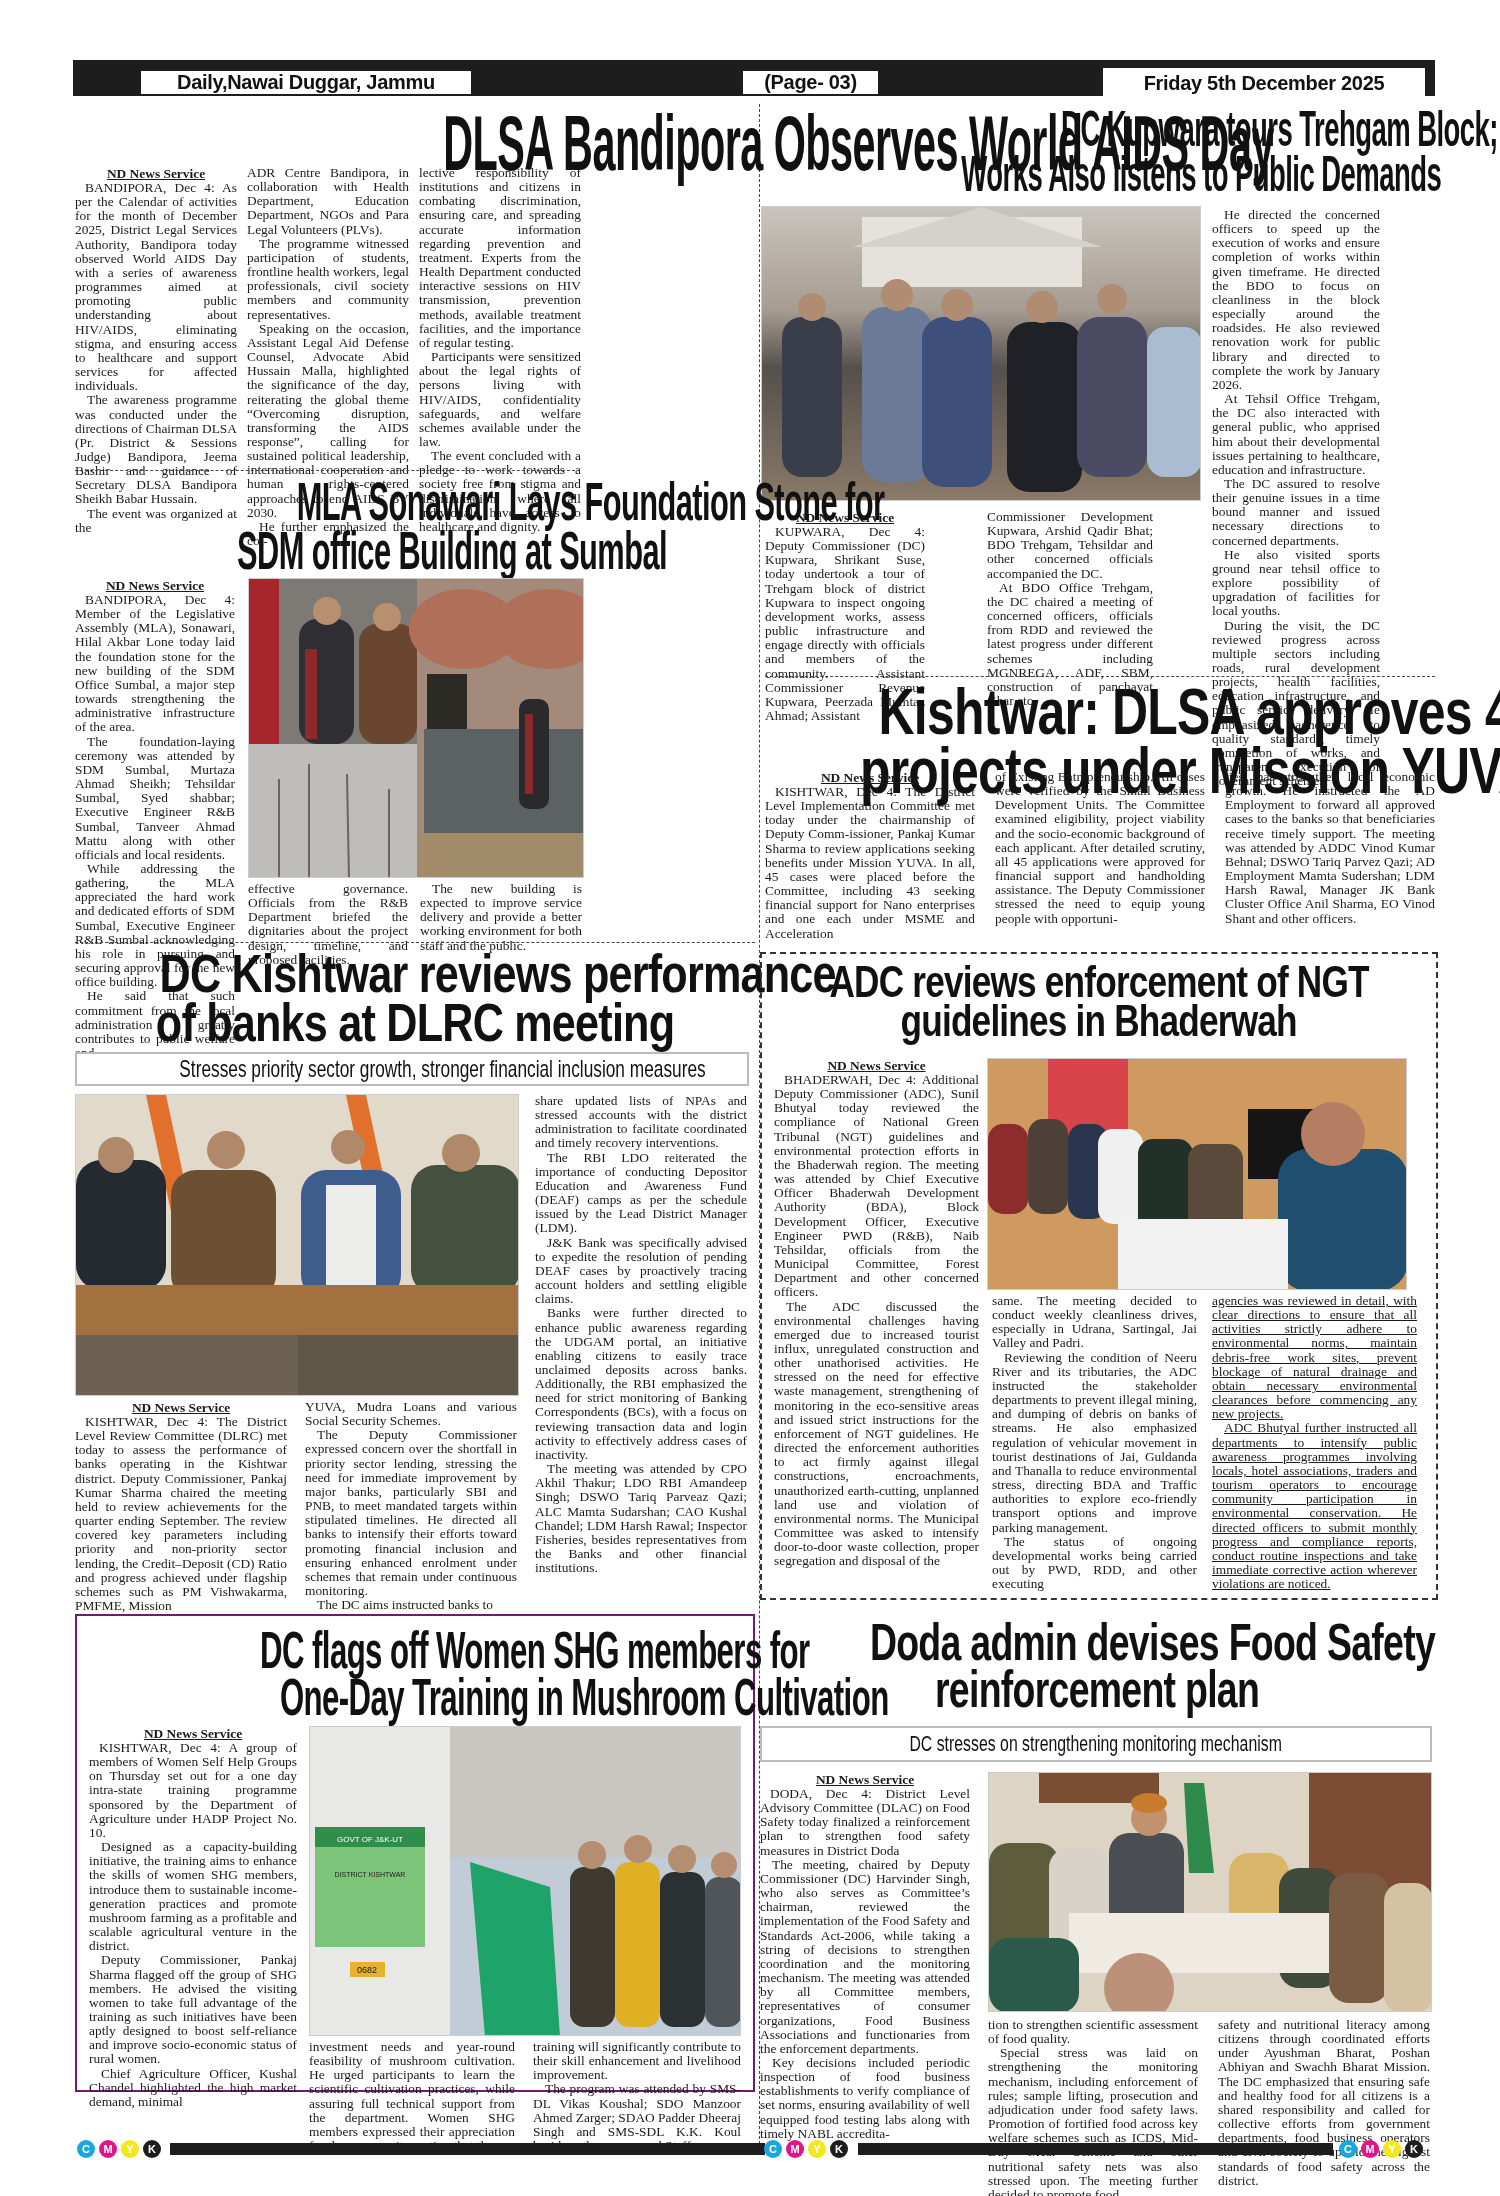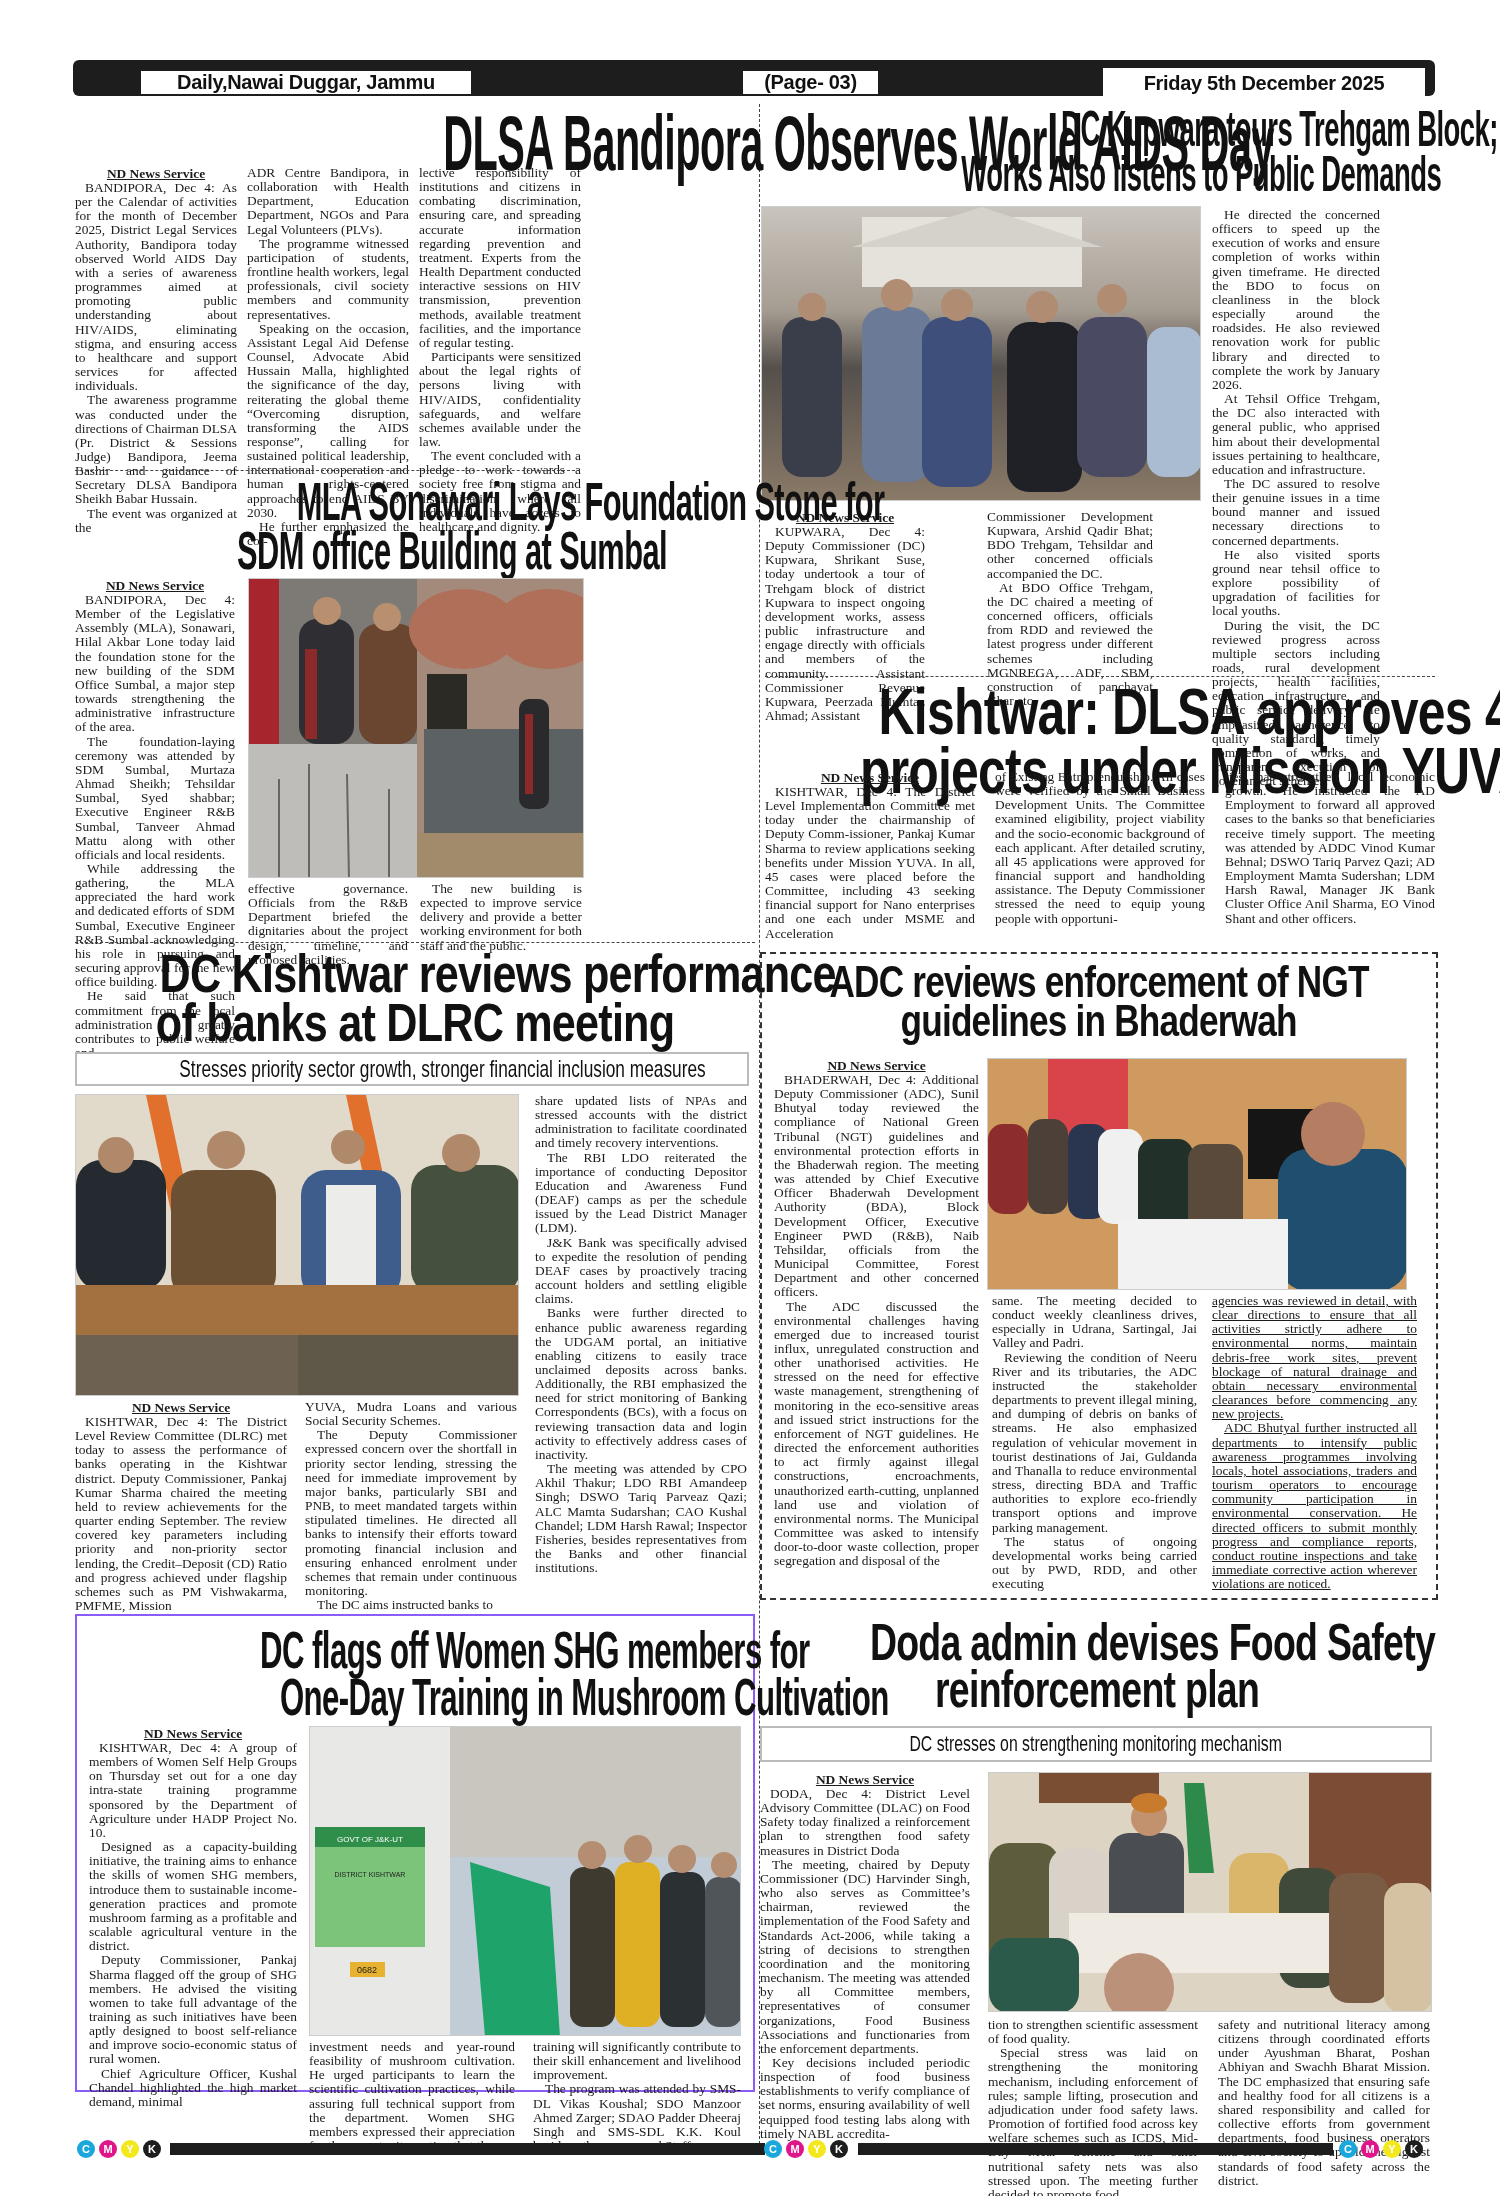--- a/index.html
+++ b/index.html
@@ -1,19 +1,19 @@
 <!DOCTYPE html>
 <html><head>
 <meta charset="utf-8">
 <style>
   * { box-sizing: border-box; margin: 0; padding: 0; }
   html, body { width: 1500px; height: 2196px; background: #ffffff; overflow: hidden; }
   body { position: relative; font-family: "Liberation Serif", "DejaVu Serif", serif; color: #1a1a1a; }
 
-  .masthead { position: absolute; left: 73px; top: 60px; width: 1362px; height: 36px; background: #1d1d1d; border-radius: 6px; }
+  .masthead { position: absolute; left: 73px; top: 60px; width: 1362px; height: 36px; background: #1d1d1d; }
   .mh-box { position: absolute; background: #fff; font-family: "Liberation Sans", sans-serif; font-weight: bold; font-size: 20px; color: #111; display: flex; align-items: center; justify-content: center; letter-spacing: -0.3px; }
   .mh-left { left: 68px; top: 11px; width: 330px; height: 23px; }
   .mh-mid { left: 670px; top: 11px; width: 135px; height: 23px; }
   .mh-right { left: 1030px; top: 8px; width: 322px; height: 30px; }
 
   .headline { font-family: "Liberation Sans", "DejaVu Sans", sans-serif; font-weight: bold; color: #111; text-align: center; line-height: 1.02; transform-origin: center top; letter-spacing: -1px; }
   .hl-condensed { display: inline-block; transform: scaleX(0.62); white-space: nowrap; }
 
   .article { position: absolute; }
   .byline { font-weight: bold; text-decoration: underline; text-align: center; font-size: 13.4px; line-height: 15px; }
@@ -248,21 +248,21 @@
     <p style="text-indent:0">same. The meeting decided to conduct weekly cleanliness drives, especially in Udrana, Sartingal, Jai Valley and Padri.</p>
     <p>Reviewing the condition of Neeru River and its tributaries, the ADC instructed the stakeholder departments to prevent illegal mining, and dumping of debris on banks of streams. He also emphasized regulation of vehicular movement in tourist destinations of Jai, Guldanda and Thanalla to reduce environmental stress, directing BDA and Traffic authorities to explore eco-friendly transport options and improve parking management.</p>
     <p>The status of ongoing developmental works being carried out by PWD, RDD, and other executing</p>
   </div>
   <div class="col" style="left:450px; top:340px; width:205px;text-decoration:underline;">
     <p style="text-indent:0">agencies was reviewed in detail, with clear directions to ensure that all activities strictly adhere to environmental norms, maintain debris-free work sites, prevent blockage of natural drainage and obtain necessary environmental clearances before commencing any new projects.</p>
     <p>ADC Bhutyal further instructed all departments to intensify public awareness programmes involving locals, hotel associations, traders and tourism operators to encourage community participation in environmental conservation. He directed officers to submit monthly progress and compliance reports, conduct routine inspections and take immediate corrective action wherever violations are noticed.</p>
   </div>
 </div>
 
-<div class="article" style="left:75px; top:1614px; width:680px; height:478px; border:2px solid #8b5cf6;">
+<div class="article" style="left:75px; top:1614px; width:680px; height:478px; border:2px solid #701a75;">
   <div class="headline" style="position:absolute; left:0; top:8px; width:676px; font-size:52px;">
     <div><span class="hl-condensed" style="transform:scaleX(0.6);">DC flags off Women SHG members for</span></div>
     <div style="margin-top:-6px;"><span class="hl-condensed" style="transform:scaleX(0.6);">One-Day Training in Mushroom Cultivation</span></div>
   </div>
   <div class="photo" style="left:232px; top:110px; width:432px; height:310px; background:#b8c6d4;">
     <svg width="432" height="310" viewBox="0 0 432 310">
       <rect width="432" height="310" fill="#c2ccd6"></rect>
       <rect x="140" y="0" width="292" height="130" fill="#c9c6c0"></rect>
       <rect x="0" y="0" width="140" height="310" fill="#e8e8e6"></rect>
       <rect x="5" y="100" width="110" height="120" fill="#7cc47a"></rect>

